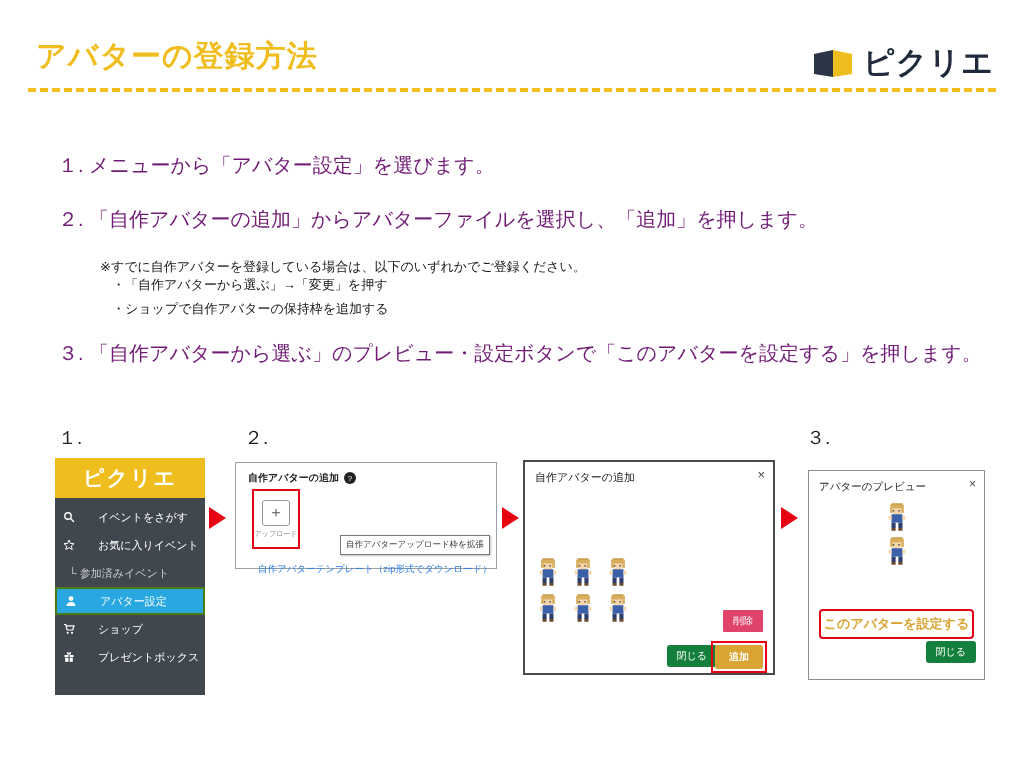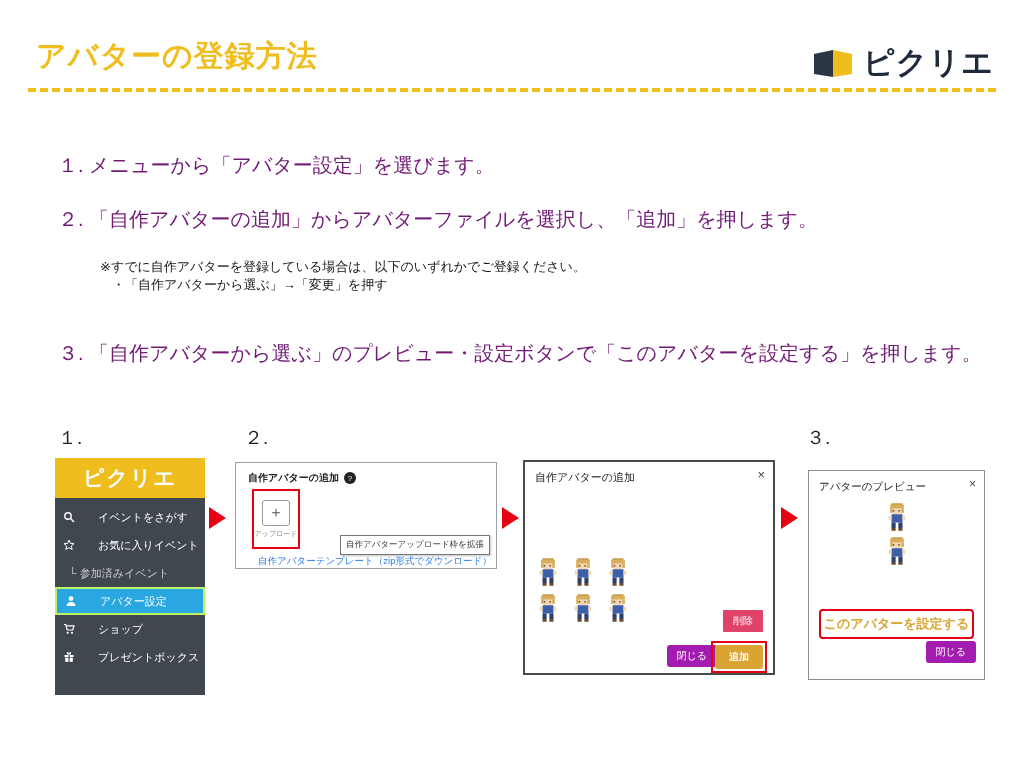--- a/index.html
+++ b/index.html
@@ -27,21 +27,21 @@
 
   
   .sidebar{ position:absolute; left:55px; top:458px; width:150px; height:237px; background:#41474e; }
   .sb-header{ height:40px; background:#f0bd1e; color:#fff; font-weight:800; font-size:21px;
               display:flex; align-items:center; justify-content:center; letter-spacing:2px; }
   .sb-items{ padding-top:5px; }
   .sb-item{ height:28px; display:flex; align-items:center; gap:23px; padding:0 8px;
             color:#fff; font-size:11px; cursor:pointer; white-space:nowrap; }
   .sb-item svg{ flex:0 0 auto; }
   .sb-sub{ color:#c9cdd2; padding-left:14px; }
-  .sb-active{ background:#29a7e1; border:2px solid #bef264; }
+  .sb-active{ background:#29a7e1; border:2px solid #4d7c0f; }
 
   
   .arrow{ position:absolute; width:0; height:0;
           border-top:11px solid transparent; border-bottom:11px solid transparent;
           border-left:17px solid #e60012; }
   .a1{ left:209px; top:507px } .a2{ left:502px; top:507px } .a3{ left:781px; top:507px }
 
   
   .upanel{ position:absolute; left:235px; top:462px; width:262px; height:107px;
            background:#fff; border:1px solid #9aa0a6; }
@@ -52,39 +52,39 @@
   .up-redbox{ position:absolute; left:16px; top:26px; width:48px; height:60px;
               border:2px solid #e60012; display:flex; flex-direction:column;
               align-items:center; justify-content:center; gap:3px; }
   .up-plus{ width:28px; height:26px; border:1px solid #999; border-radius:3px;
             display:flex; align-items:center; justify-content:center;
             font-size:15px; color:#555; background:#fff; cursor:pointer; }
   .up-plus-label{ font-size:7px; color:#888; }
   .up-tooltip{ position:absolute; left:104px; top:72px; border:1px solid #777; background:#fff;
                padding:3px 5px; font-size:8.5px; color:#333; box-shadow:1px 1px 2px rgba(0,0,0,.25);
                white-space:nowrap; }
-  .up-link{ position:absolute; left:22px; top:92px; font-size:9.5px; color:#2b7de9;
+  .up-link{ position:absolute; left:22px; top:100px; font-size:9.5px; color:#2b7de9;
             text-decoration:none; cursor:pointer; white-space:nowrap; }
 
   
   .amodal{ position:absolute; left:523px; top:460px; width:252px; height:215px;
            background:#fff; border:2px solid #4a4a4a; }
   .am-title{ position:absolute; left:10px; top:8px; font-size:11px; color:#222; }
   .am-close{ position:absolute; right:8px; top:5px; font-size:13px; color:#444; cursor:pointer; }
   .am-redbox{ position:absolute; left:8px; top:28px; width:230px; height:58px;
               border:3px solid #e60012; display:flex; align-items:center; justify-content:center; }
   .btn-gold{ background:#d9a431; color:#fff; border:none; border-radius:3px;
              font-size:10px; padding:5px 14px; font-weight:bold; cursor:pointer;
              font-family:inherit; }
   .am-grid{ position:absolute; left:12px; top:96px; width:110px; display:flex;
             flex-wrap:wrap; gap:8px 13px; }
   .btn-delete{ position:absolute; right:10px; top:148px; background:#e0436a; color:#fff;
                border:none; border-radius:1px; font-size:10px; padding:4px 10px;
                cursor:pointer; font-family:inherit; }
-  .btn-gray{ background:#a21caf; color:#fff; border:none; border-radius:3px;
+  .btn-gray{ background:#15803d; color:#fff; border:none; border-radius:3px;
              font-size:10px; padding:4px 10px; cursor:pointer; font-family:inherit; }
   .am-closebtn{ position:absolute; right:56px; top:183px; }
   .am-add-wrap{ position:absolute; right:6px; top:179px; border:2px solid #e60012; padding:2px; }
 
   
   .pmodal{ position:absolute; left:808px; top:470px; width:177px; height:210px;
            background:#fff; border:1px solid #8a8f94; }
   .pm-title{ position:absolute; left:10px; top:9px; font-size:10.5px; color:#222; }
   .pm-close{ position:absolute; right:8px; top:6px; font-size:12px; color:#444; cursor:pointer; }
   .pm-sprites{ position:absolute; left:0; right:0; top:32px; display:flex;
@@ -106,20 +106,21 @@
       <path d="M22 4 L41 8 V28 L22 31 Z" fill="#f0bd1e"></path>
     </svg>
     <span class="logo-text">ピクリエ</span>
   </div>
   <div class="divider"></div>
 
   <div class="step step1">１. メニューから「アバター設定」を選びます。</div>
   <div class="step step2">２. 「自作アバターの追加」からアバターファイルを選択し、「追加」を押します。</div>
   <div class="note note1">※すでに自作アバターを登録している場合は、以下のいずれかでご登録ください。</div>
   <div class="note note2">・「自作アバターから選ぶ」→「変更」を押す</div>
+  <div class="note note3">・ショップで自作アバターの保持枠を追加する</div>
   <div class="step step3">３. 「自作アバターから選ぶ」のプレビュー・設定ボタンで「このアバターを設定する」を押します。</div>
 
   <div class="plabel pl1">１.</div>
   <div class="plabel pl2">２.</div>
   <div class="plabel pl3">３.</div>
 
   <div class="sidebar">
     <div class="sb-header">ピクリエ</div>
     <div class="sb-items">
       <div class="sb-item">

